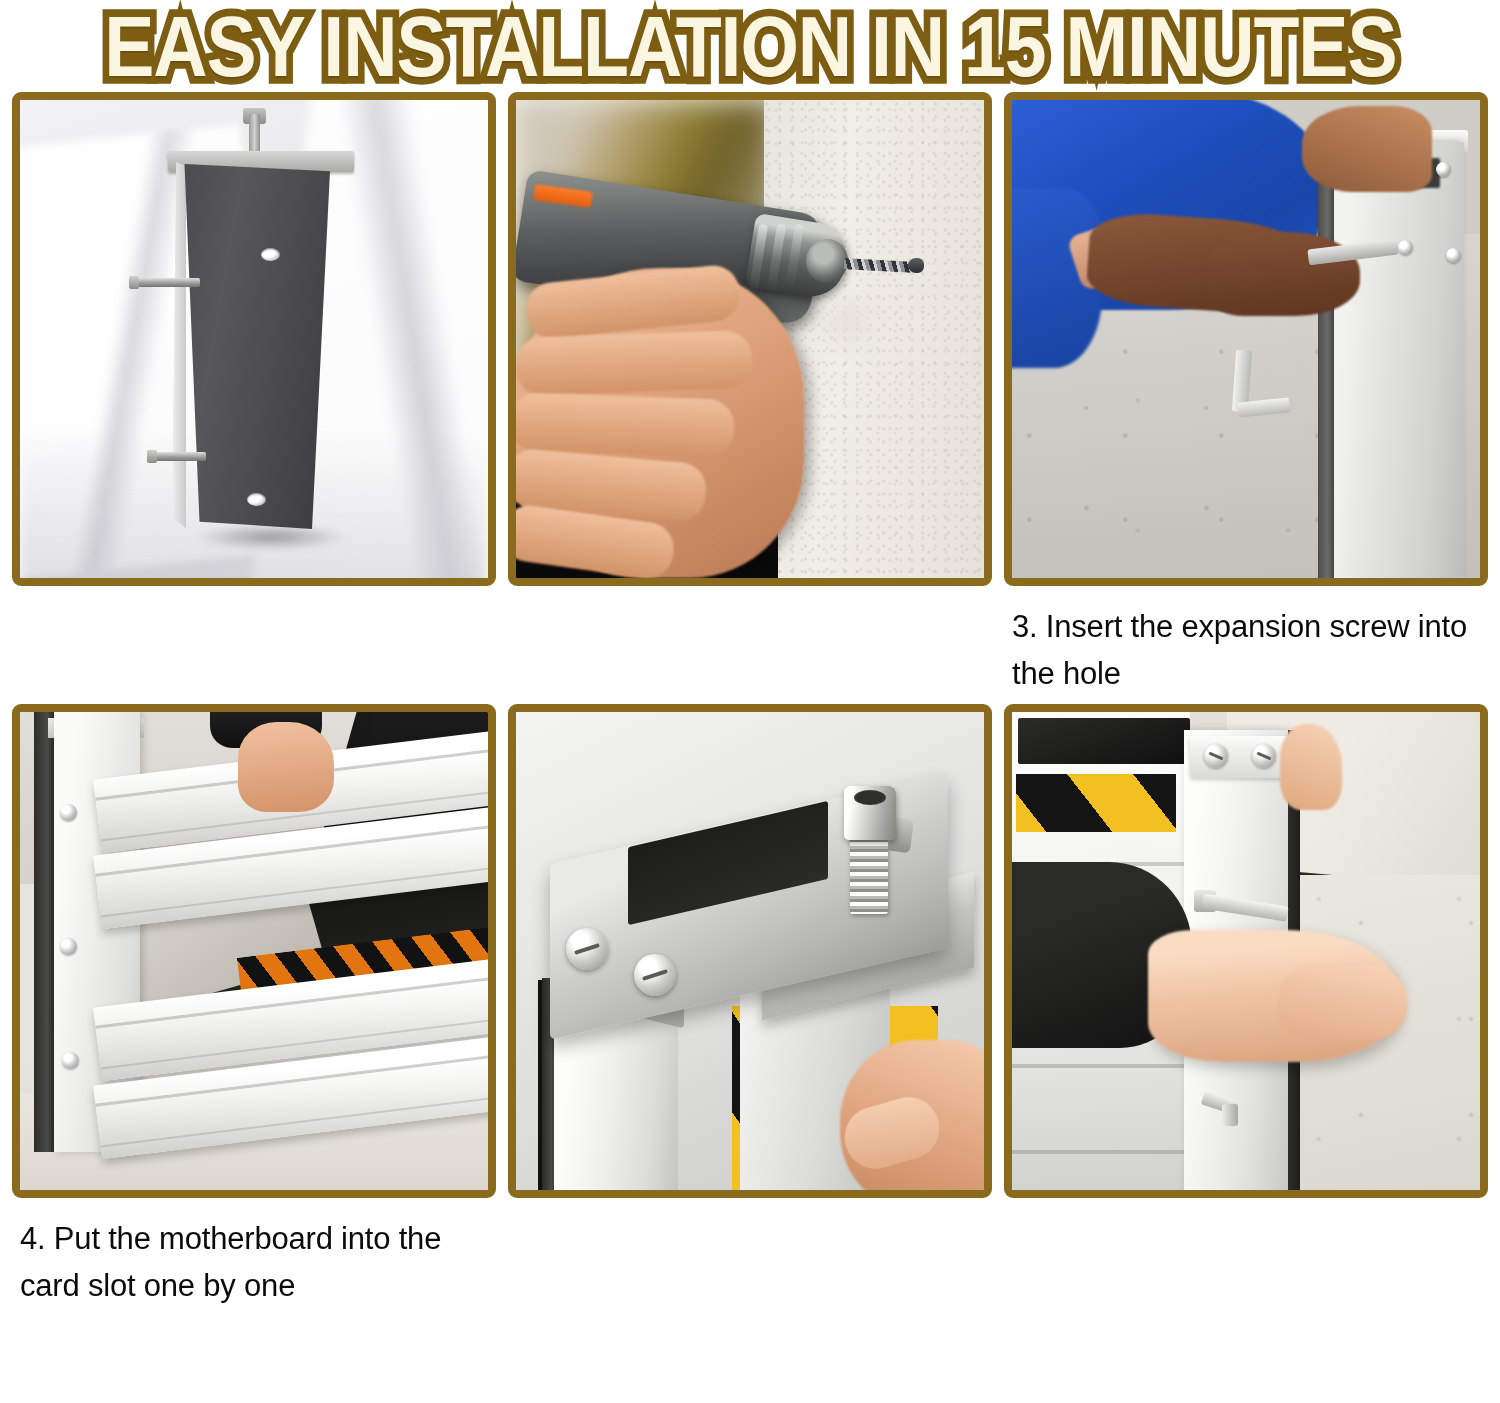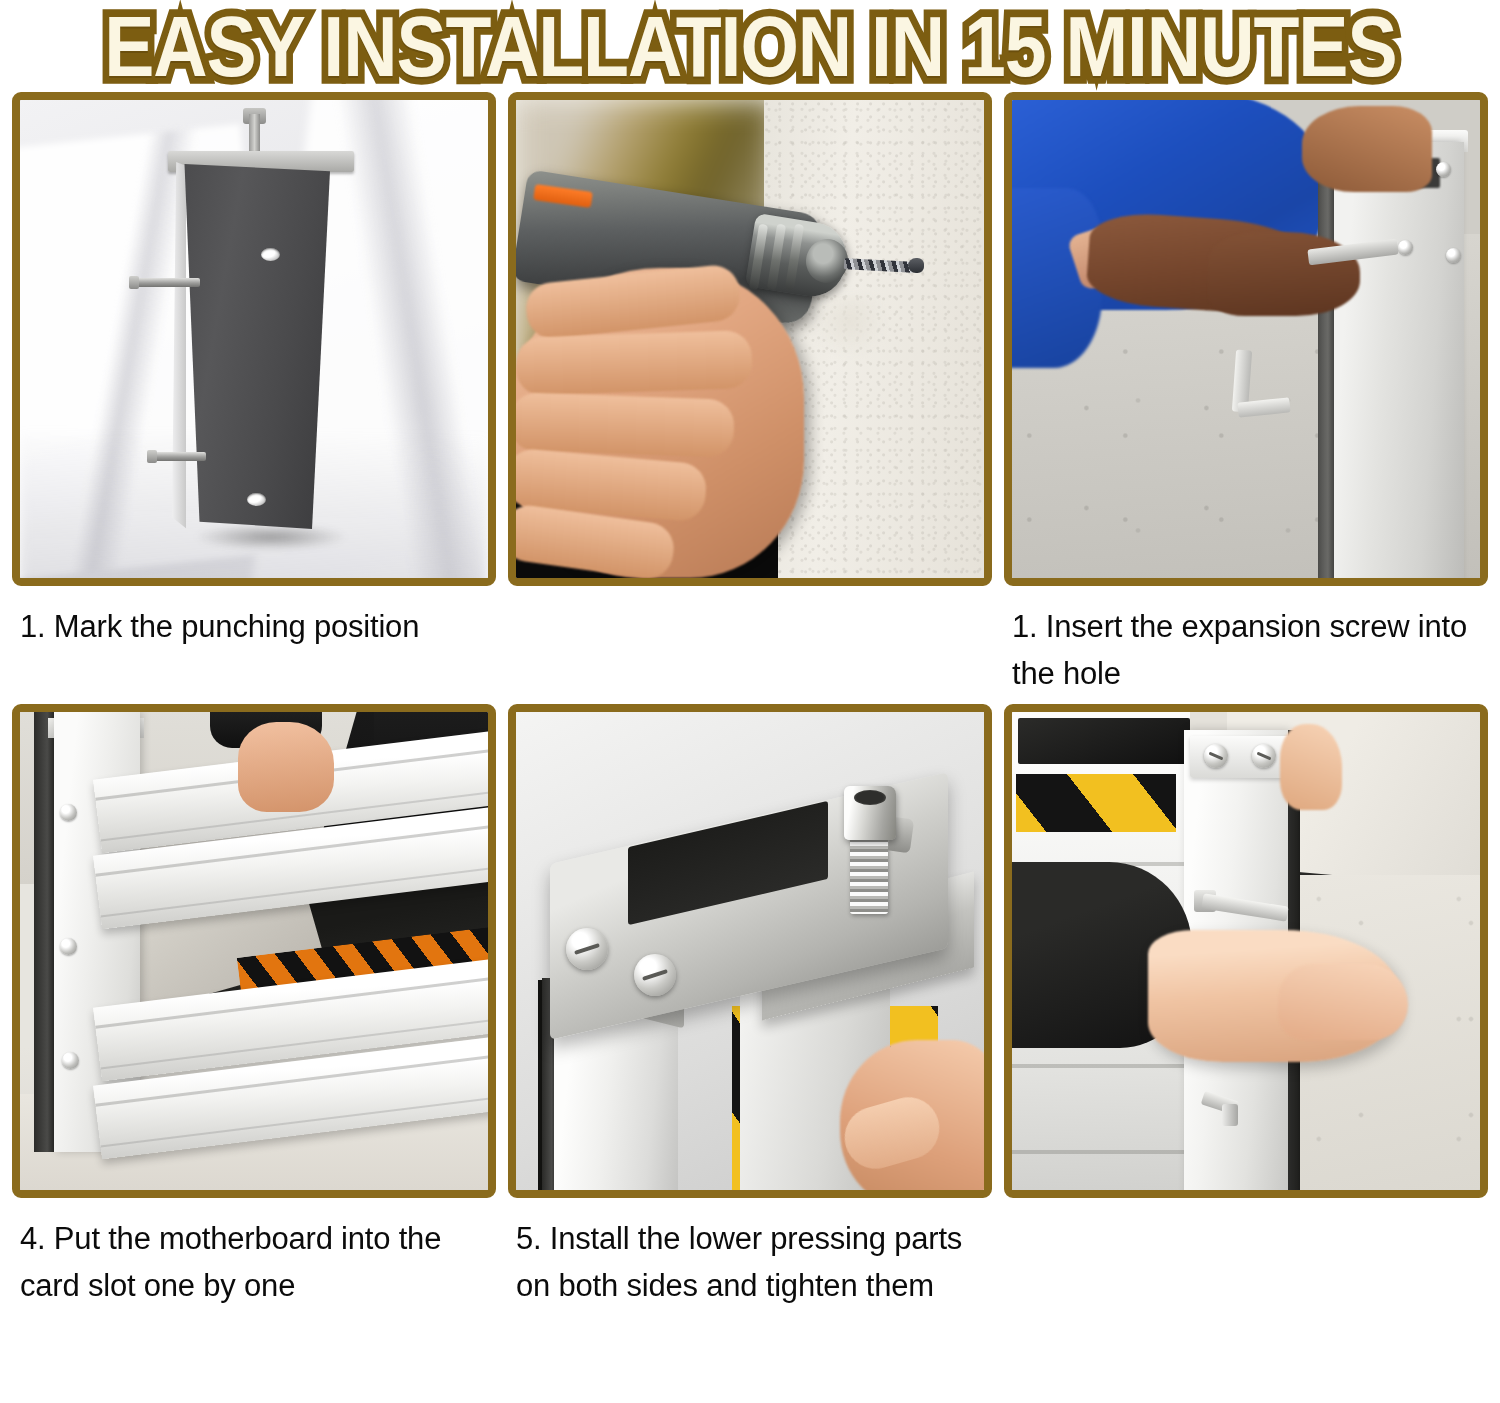--- a/index.html
+++ b/index.html
@@ -371,21 +371,20 @@
         <div class="postedge"></div>
         <div class="post"></div>
         <div class="hole h1"></div>
         <div class="hole h2"></div>
         <div class="stud s1"></div>
         <div class="studcap sc1"></div>
         <div class="stud s2"></div>
         <div class="studcap sc2"></div>
       </div>
     </div>
-    <div class="caption">1. Mark the punching position</div>
   </div>
 
   <div class="cell">
     <div class="frame">
       <div class="photo p2">
         <div class="blurbg"></div>
         <div class="wall"></div>
         <div class="blackzone"></div>
         <div class="dust"></div>
         <div class="drillbody"></div>
@@ -423,21 +422,21 @@
         <div class="cscrew cs4"></div>
         <div class="hand-top"></div>
         <div class="cuff"></div>
         <div class="arm"></div>
         <div class="hand3b"></div>
         <div class="allen-hand"></div>
         <div class="allen-floor"></div>
         <div class="allen-floor2"></div>
       </div>
     </div>
-    <div class="caption">1. Insert the expansion screw into the hole</div>
+    <div class="caption">3. Insert the expansion screw into the hole</div>
   </div>
 
   <div class="cell row2">
     <div class="frame">
       <div class="photo p4">
         <div class="bgwall"></div>
         <div class="bgdark"></div>
         <div class="floor4"></div>
         <div class="leg4"></div>
         <div class="gap-dark"></div>
@@ -493,21 +492,20 @@
         <div class="bolt-shaft"></div>
         <div class="bolt-wing"></div>
         <div class="bolt-head"></div>
         <div class="bolt-socket"></div>
         <div class="screw5 sc5a"></div>
         <div class="screw5 sc5b"></div>
         <div class="hand5"></div>
         <div class="thumb5"></div>
       </div>
     </div>
-    <div class="caption">5. Install the lower pressing parts on both sides and tighten them</div>
   </div>
 
   <div class="cell row2">
     <div class="frame">
       <div class="photo p6">
         <div class="wall6"></div>
         <div class="baseboard"></div>
         <div class="floor6"></div>
         <div class="leftpanel">
           <span class="lp-line lpl1"></span>

